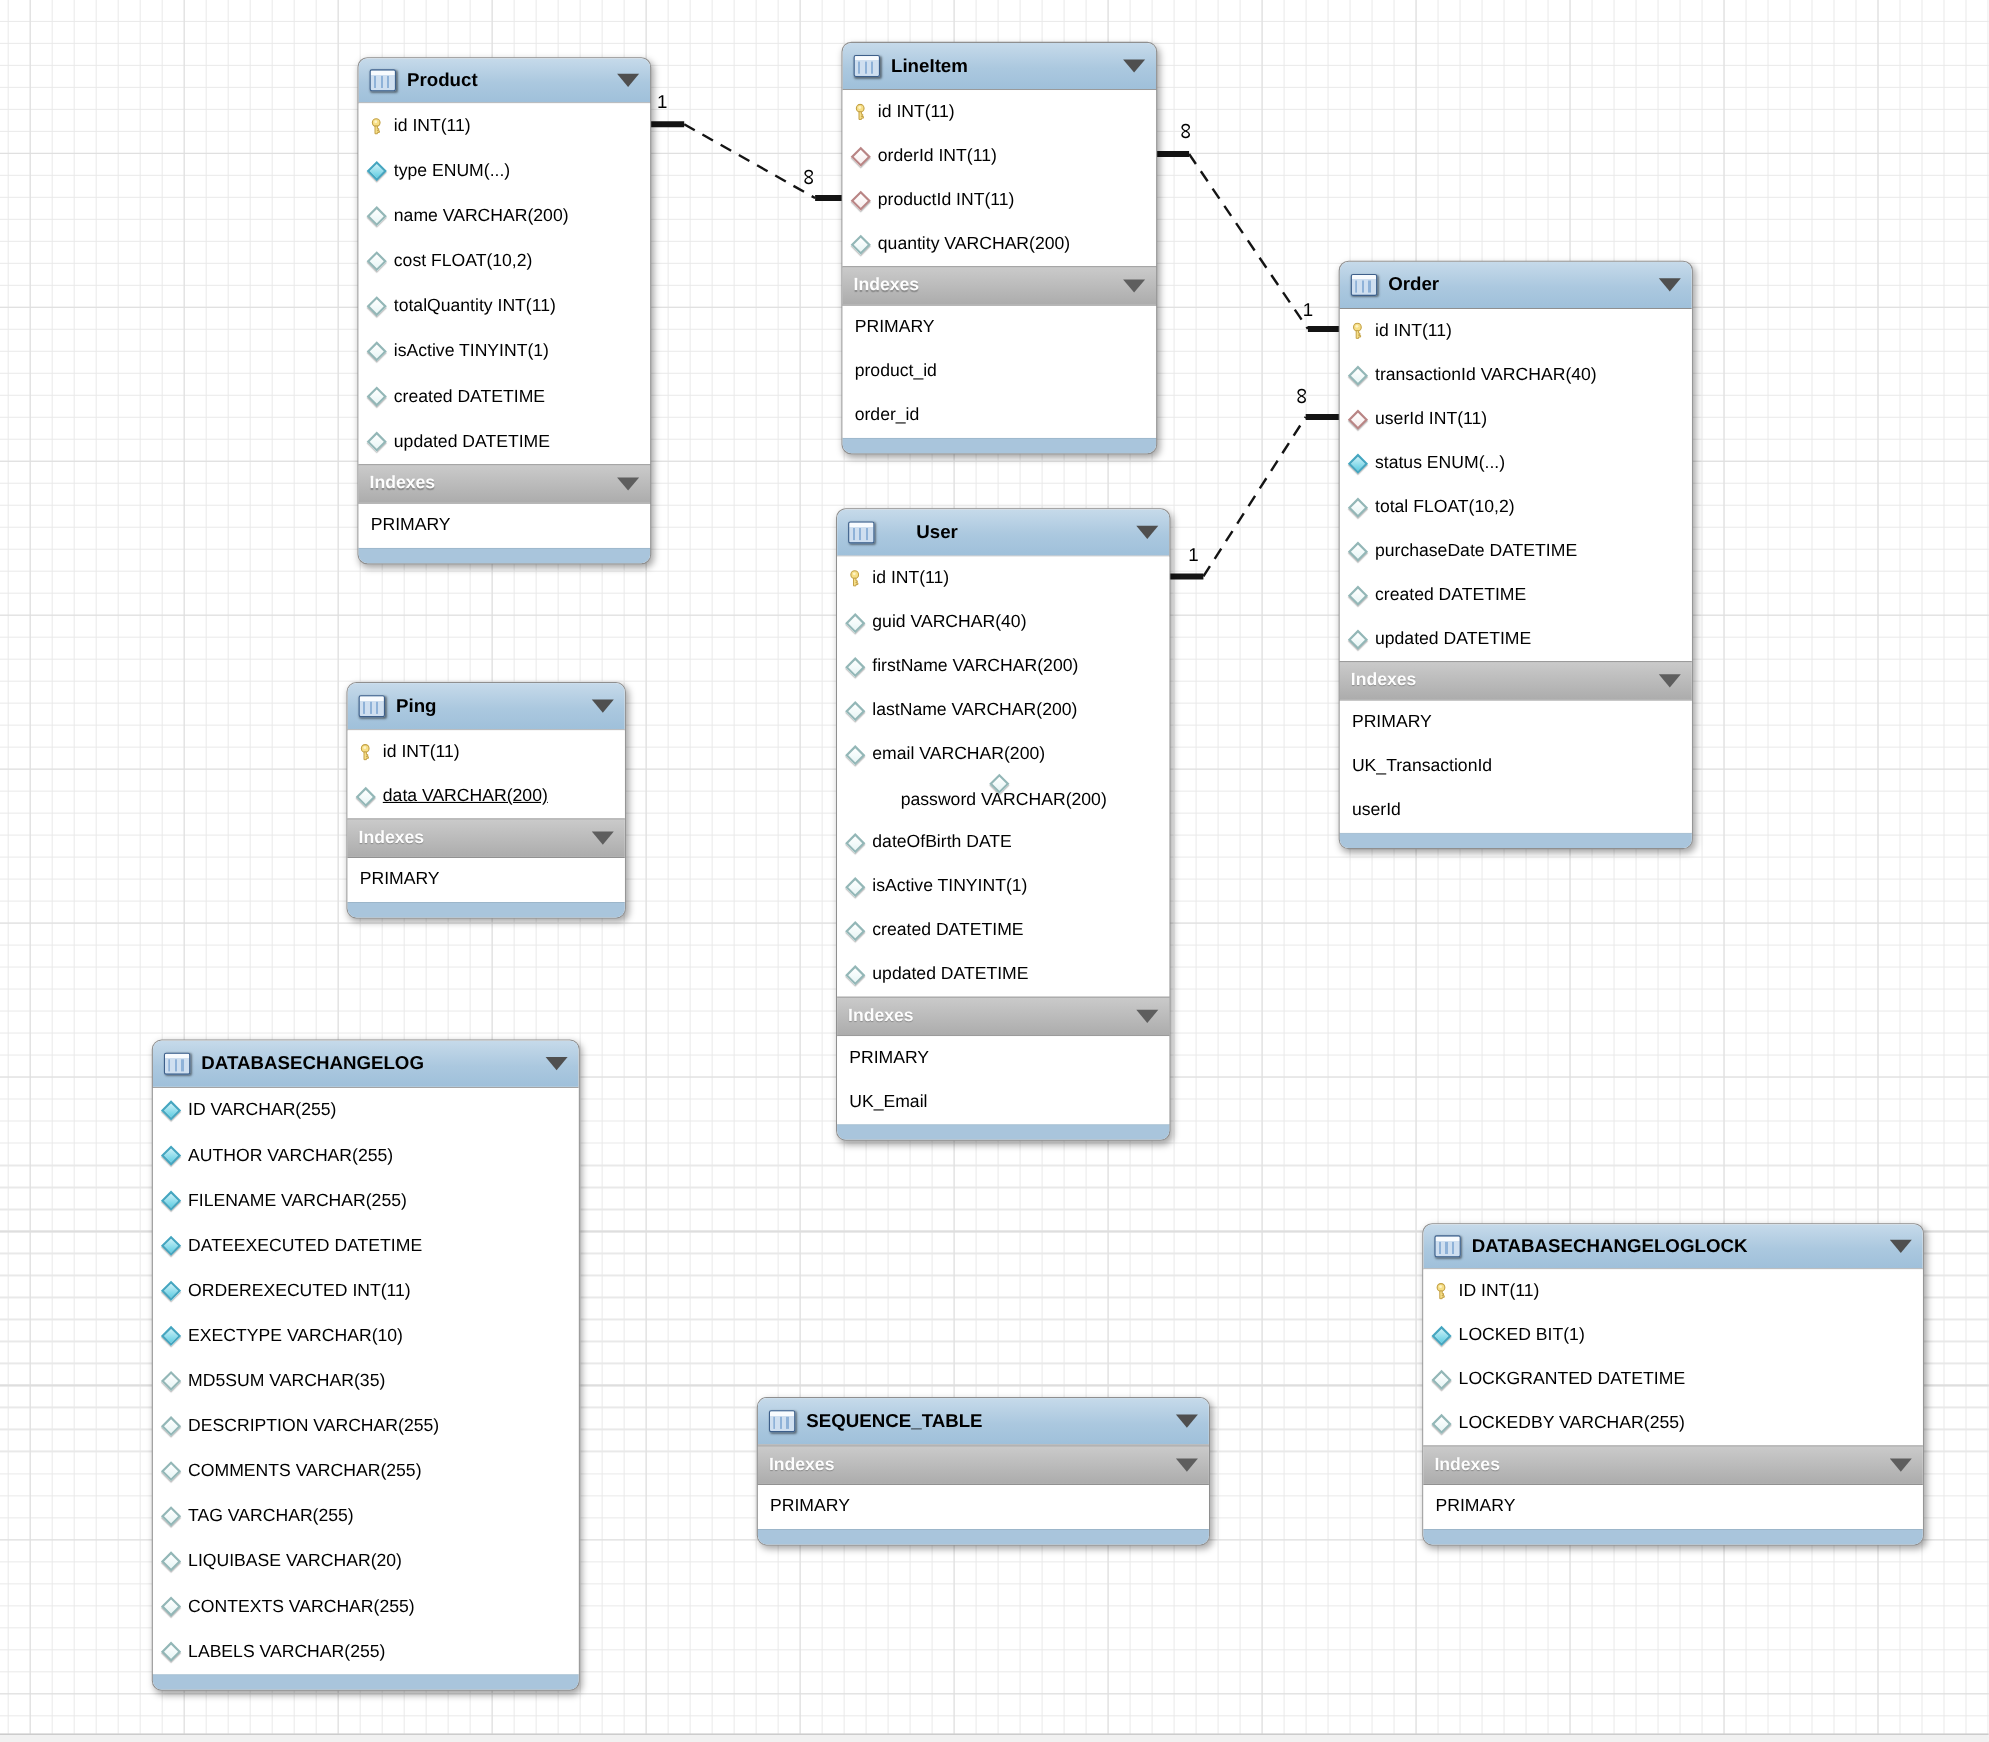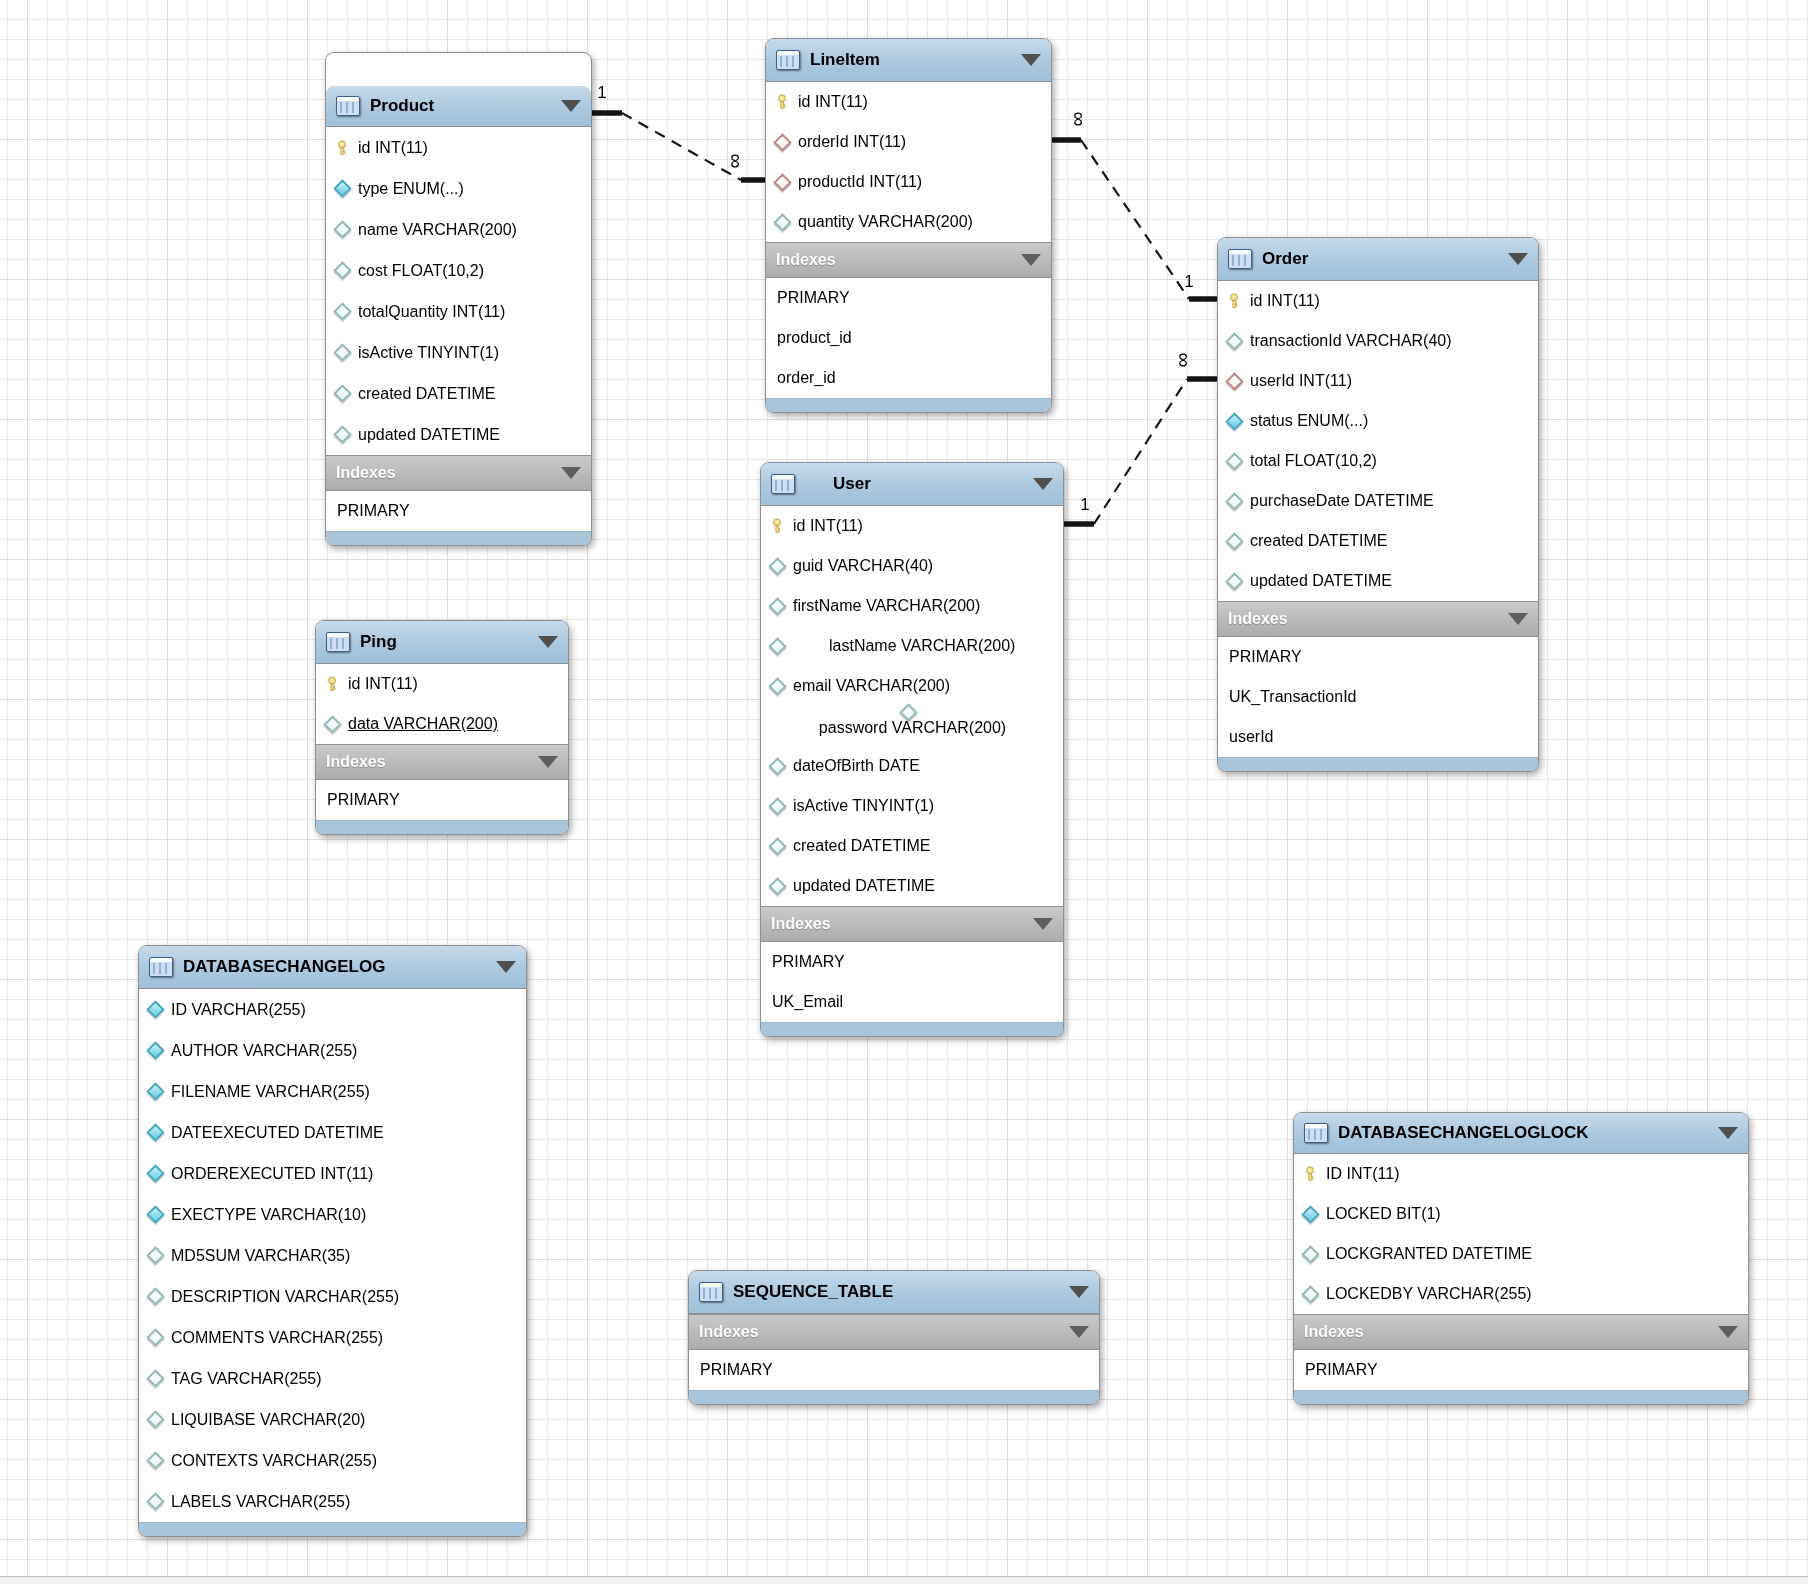--- a/index.html
+++ b/index.html
@@ -67,21 +67,21 @@
       <line x1="1189" y1="299" x2="1220" y2="299" stroke="#141414" stroke-width="5.5"></line>
       <text x="1072" y="119" font-family="&quot;Liberation Sans&quot;,sans-serif" font-size="21" fill="#000" text-anchor="middle" transform="rotate(90 1072 119)">∞</text>
       <text x="1189" y="287" font-family="&quot;Liberation Sans&quot;,sans-serif" font-size="17" fill="#000" text-anchor="middle">1</text>
       <line x1="1060" y1="524" x2="1094" y2="524" stroke="#141414" stroke-width="5.5"></line>
       <line x1="1094" y1="524" x2="1187" y2="379" stroke="#141414" stroke-width="2.2" stroke-dasharray="11 8"></line>
       <line x1="1187" y1="379" x2="1220" y2="379" stroke="#141414" stroke-width="5.5"></line>
       <text x="1085" y="510" font-family="&quot;Liberation Sans&quot;,sans-serif" font-size="17" fill="#000" text-anchor="middle">1</text>
       <text x="1177" y="360" font-family="&quot;Liberation Sans&quot;,sans-serif" font-size="21" fill="#000" text-anchor="middle" transform="rotate(90 1177 360)">∞</text>
     </svg>
     <div class="table" style="left: 325px; top: 52px; width: 265px;">
-      <div class="t-header" style="height: 40px; margin-top: 33px;">
+      <div class="t-header" style="height: 40px;">
         <span class="t-icon"></span>
         <span class="t-title">Product</span>
         <span class="t-caret"></span>
       </div>
       <div class="t-cols">
         <div class="t-row" style="height: 41px;">
           <span class="icn">
             <svg width="12" height="16" viewBox="0 0 12 16">
               <circle cx="6" cy="4.4" r="3.5" fill="#f7df87" stroke="#c2a045" stroke-width="1"></circle>
               <circle cx="5.6" cy="3.7" r="1.3" fill="#fdf4c8"></circle>
@@ -282,21 +282,21 @@
             <span class="dia"></span>
           </span>
           <span class="t-text">guid VARCHAR(40)</span>
         </div>
         <div class="t-row" style="height: 40px;">
           <span class="icn">
             <span class="dia"></span>
           </span>
           <span class="t-text">firstName VARCHAR(200)</span>
         </div>
-        <div class="t-row" style="height: 40px; gap: 36px;">
+        <div class="t-row" style="height: 40px;">
           <span class="icn">
             <span class="dia"></span>
           </span>
           <span class="t-text">lastName VARCHAR(200)</span>
         </div>
         <div class="t-row" style="height: 40px;">
           <span class="icn">
             <span class="dia"></span>
           </span>
           <span class="t-text">email VARCHAR(200)</span>

